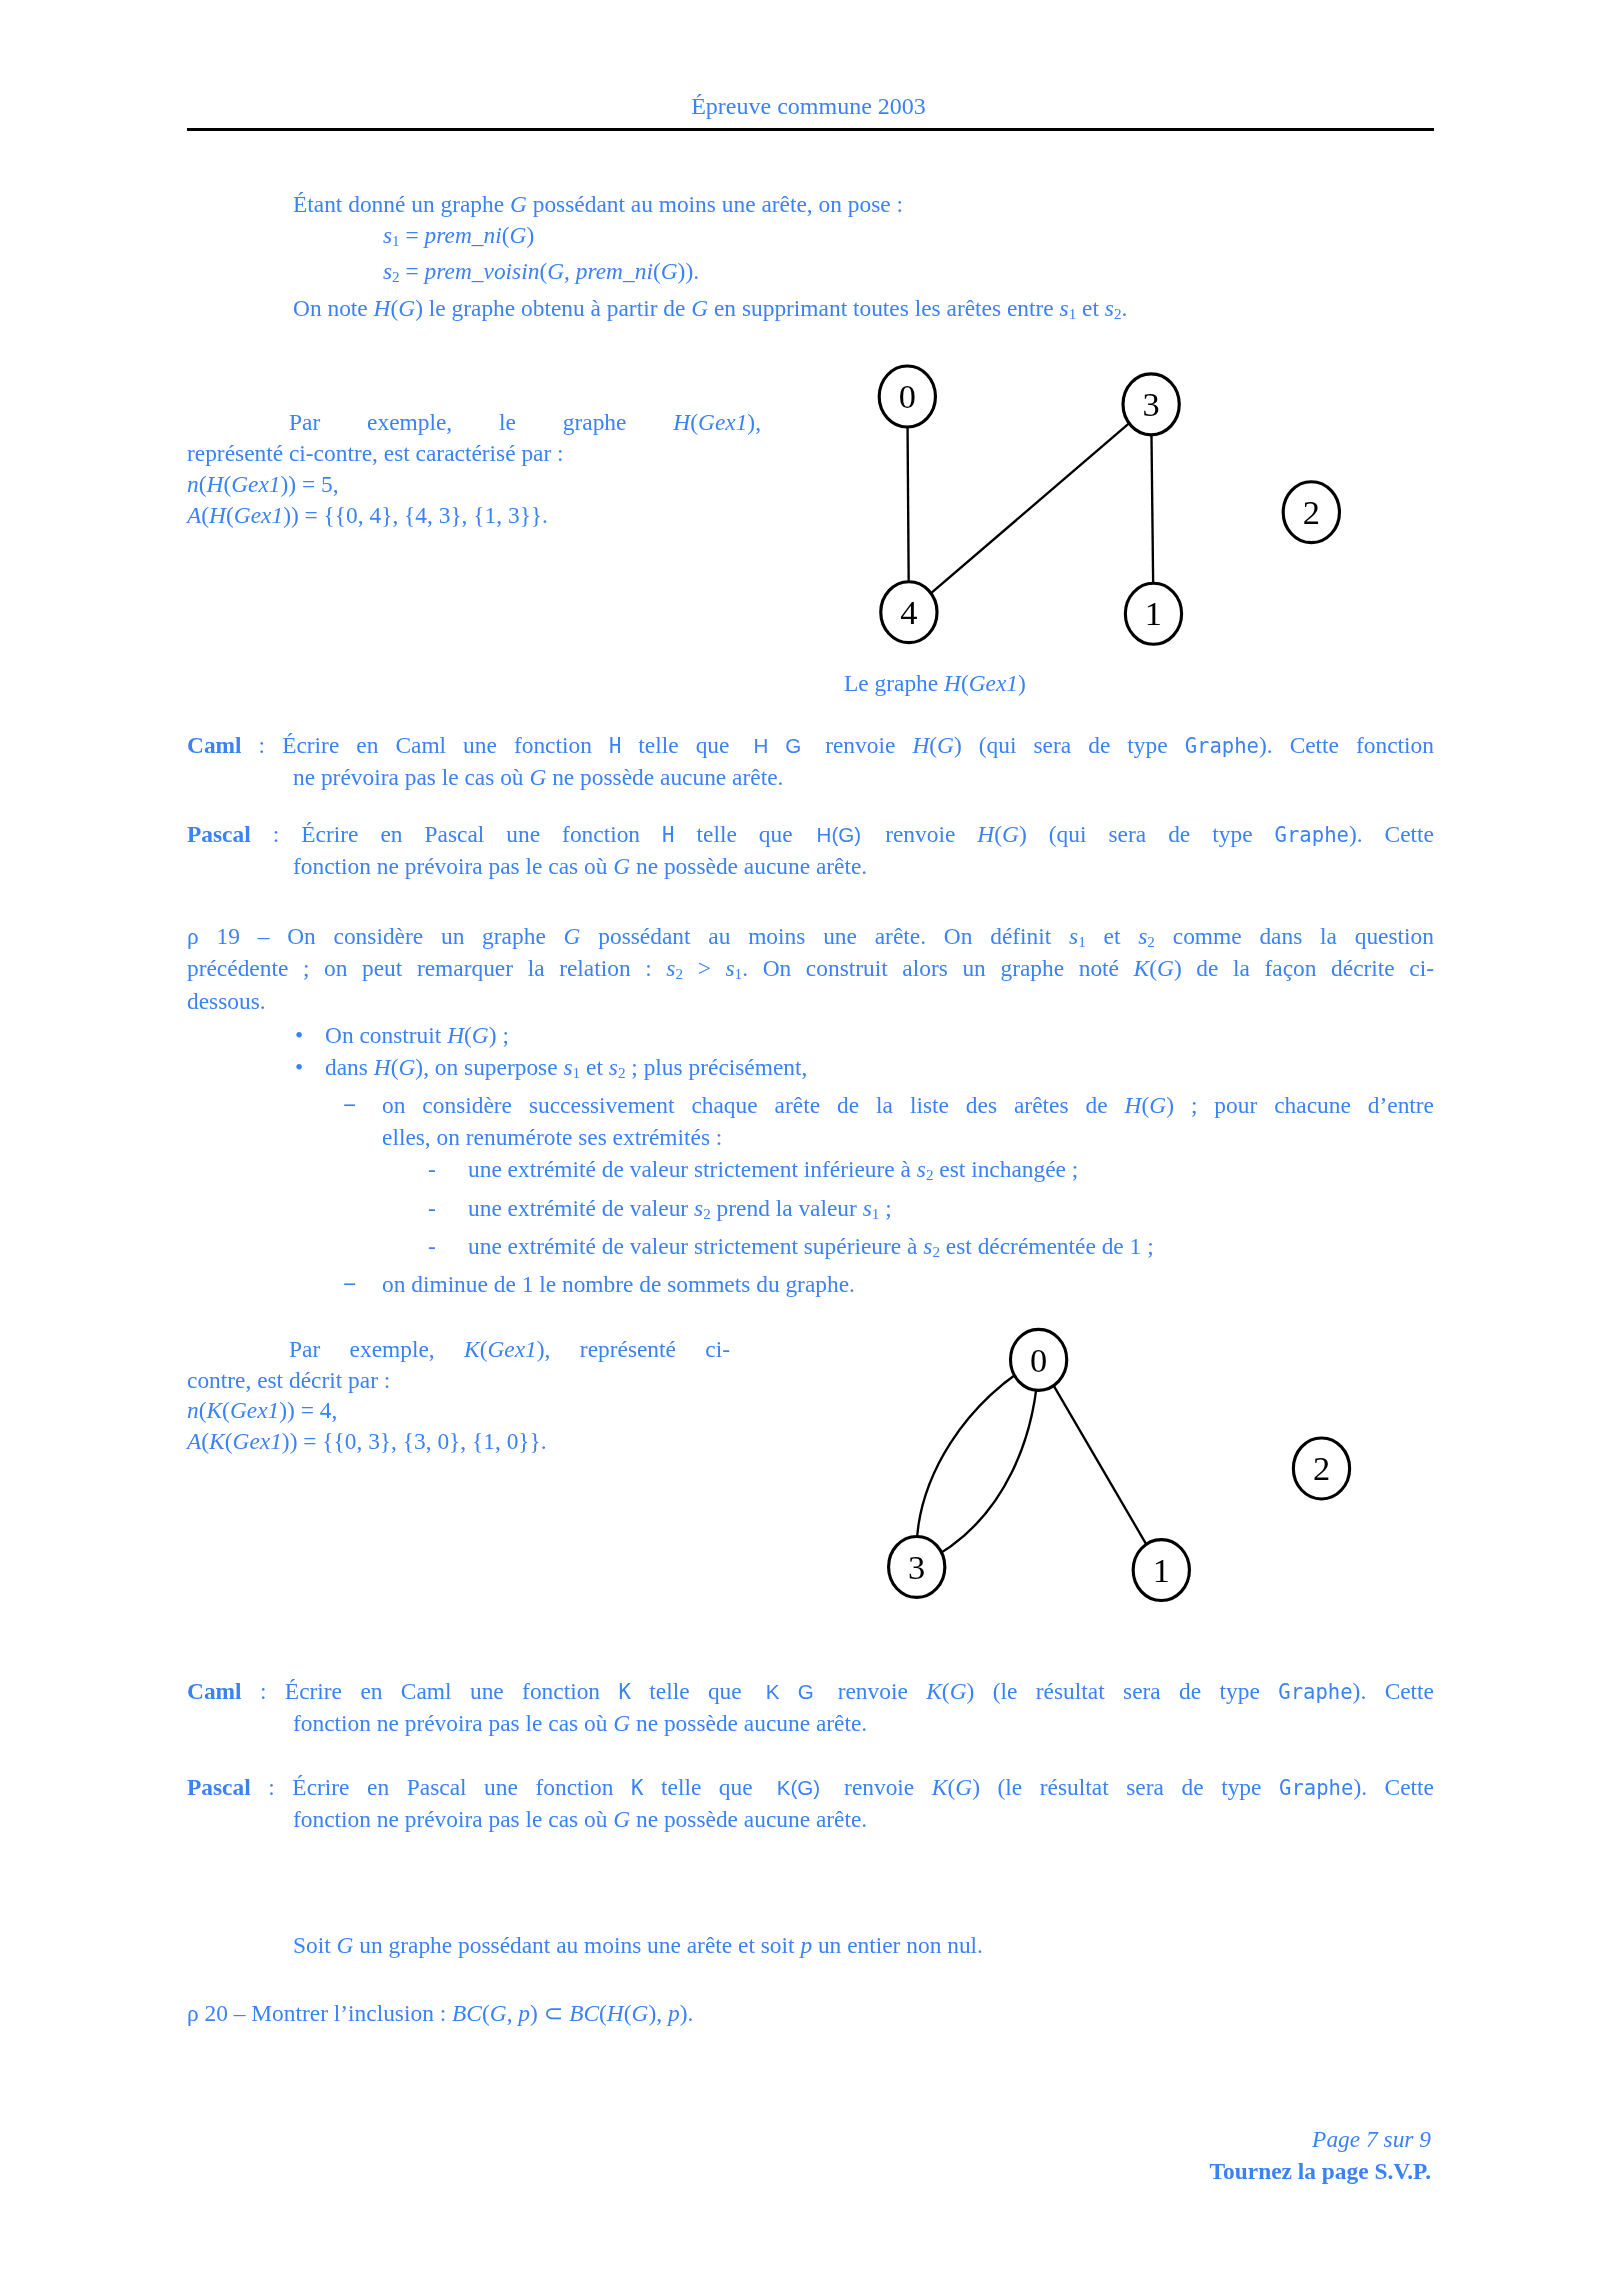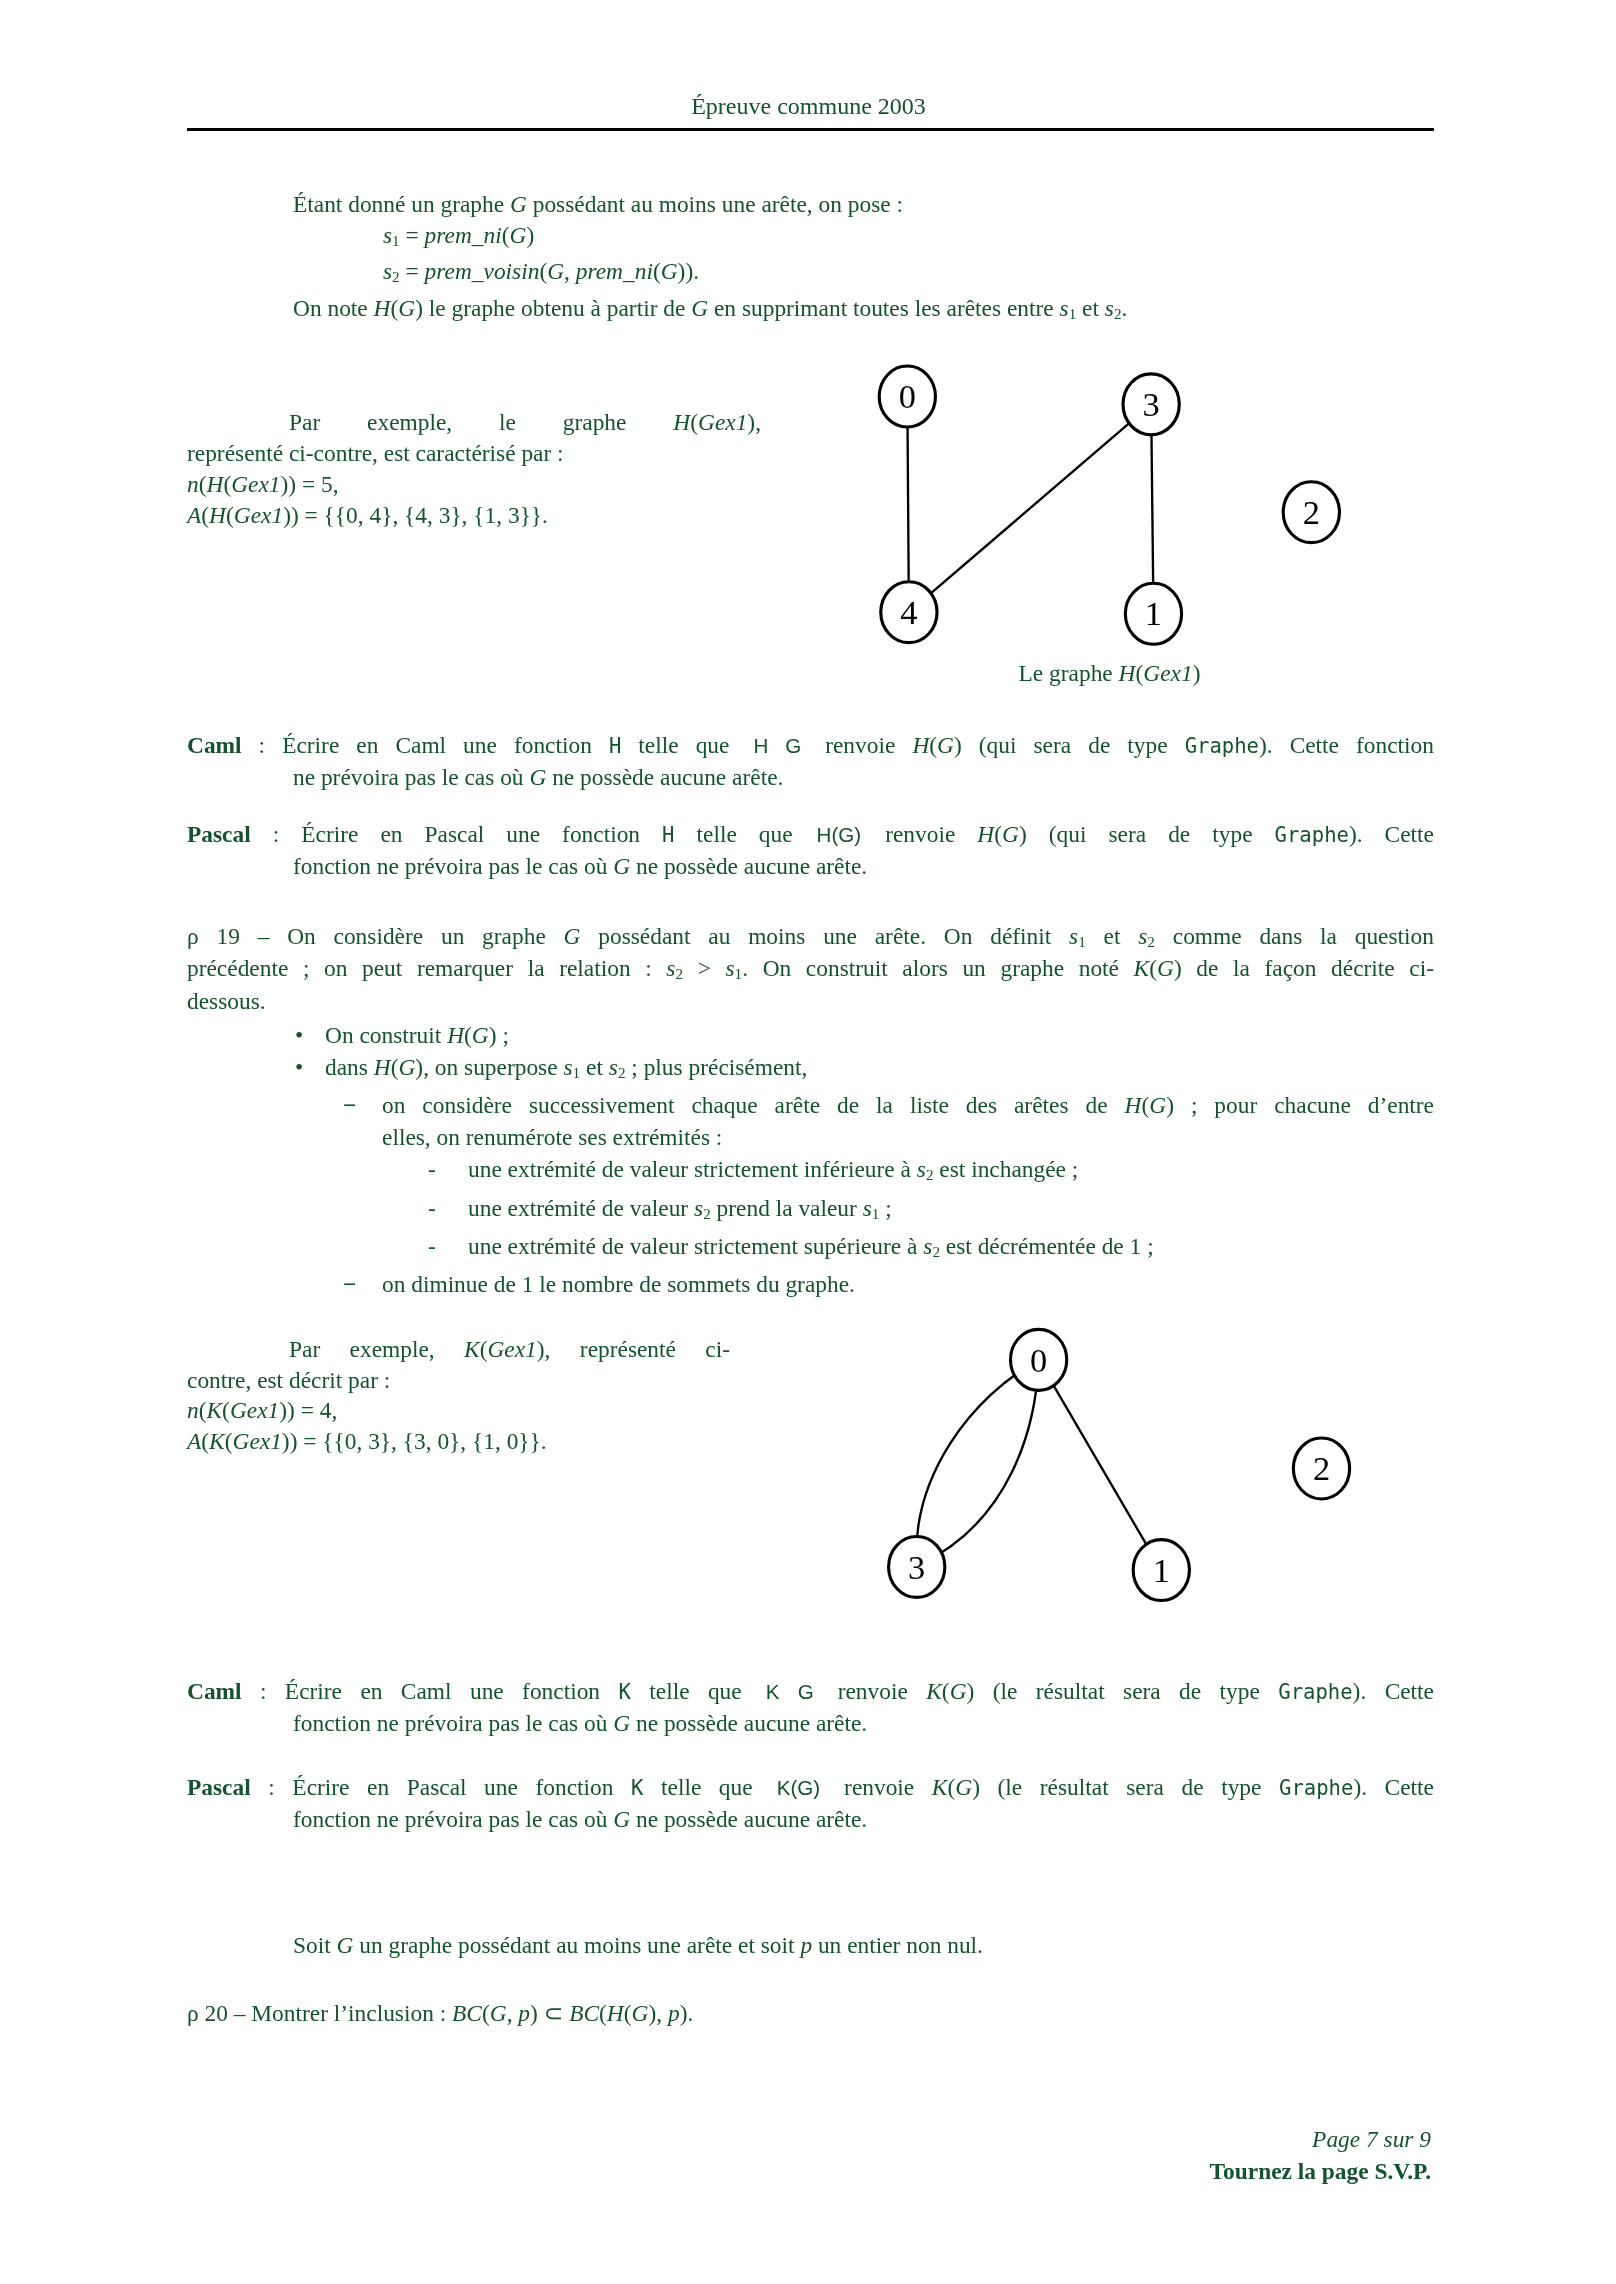--- a/index.html
+++ b/index.html
@@ -1,31 +1,31 @@
 <!DOCTYPE html>
 <html style="font-size:12.5px"><head>
 <meta charset="utf-8">
 <style>
   html,body{margin:0;padding:0;background:#9a9a9a;}
   .page{position:relative;width:1617px;height:2284px;background:#ffffff;
-        font-family:"Liberation Serif",serif;font-size:23.4px;color:#14532d;overflow:hidden;}
+        font-family:"Liberation Serif",serif;font-size:23.4px;color:#3b82f6;overflow:hidden;}
   .title{position:absolute;top:92px;left:0;width:100%;text-align:center;
          font-size:24px;line-height:28px;}
   .rule{position:absolute;left:187px;top:128px;width:1247px;height:3.1px;background:#000;}
   .blk{position:absolute;left:187px;width:1247px;}
   .ln{line-height:31px;min-height:31px;}
   .ind{padding-left:106px;}
   .eq{padding-left:196px;}
   .lh39{line-height:30.5px;min-height:30.5px;}
   .lh35{line-height:27px;min-height:27px;}
   .lh40{line-height:31px;min-height:31px;}
   .cont{padding-left:106px;}
   .jl{text-align:justify;text-align-last:justify;-moz-text-align-last:justify;}
   .firstind{padding-left:102px;}
-  .caption{position:absolute;left:844px;width:531px;text-align:center;line-height:31px;}
+  .caption{position:absolute;left:844px;width:531px;text-align:left;line-height:31px;margin-top:10px;}
   .rows{position:absolute;left:187px;width:1247px;}
   .row{position:relative;line-height:32px;min-height:32px;}
   .l1{padding-left:138px;}
   .l2{padding-left:195px;}
   .l3{padding-left:281px;}
   .row .g{position:absolute;top:0;}
   .l1 .g{left:108px;}
   .l2 .g{left:156px;font-weight:bold;}
   .l3 .g{left:241px;}
   .i{font-style:italic;}

